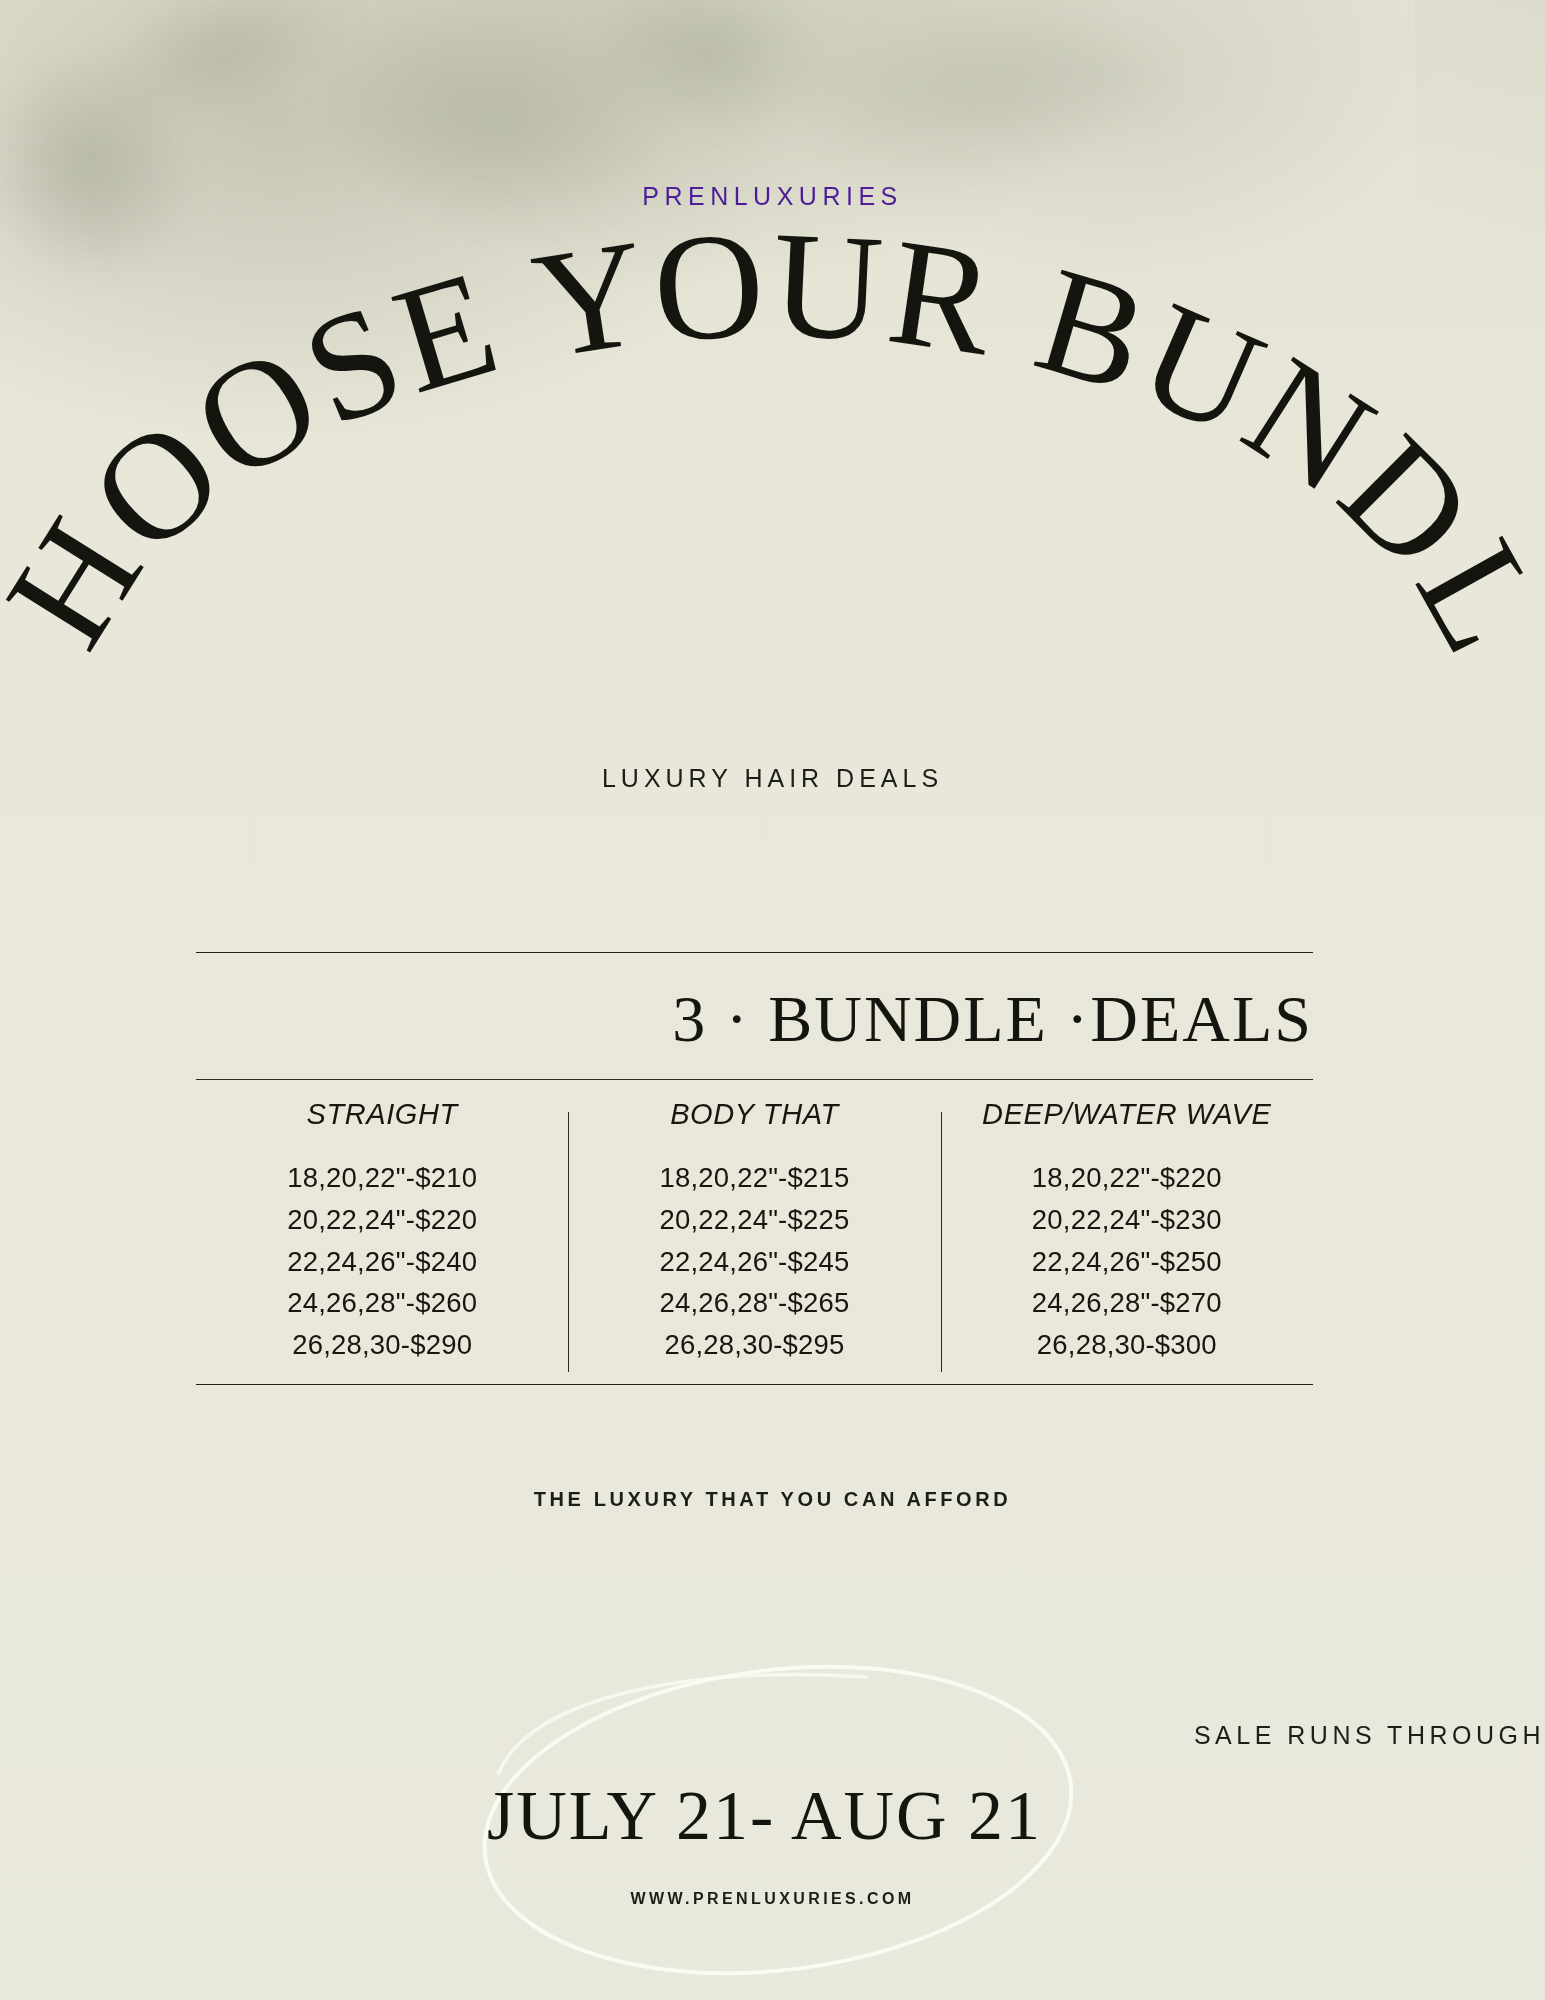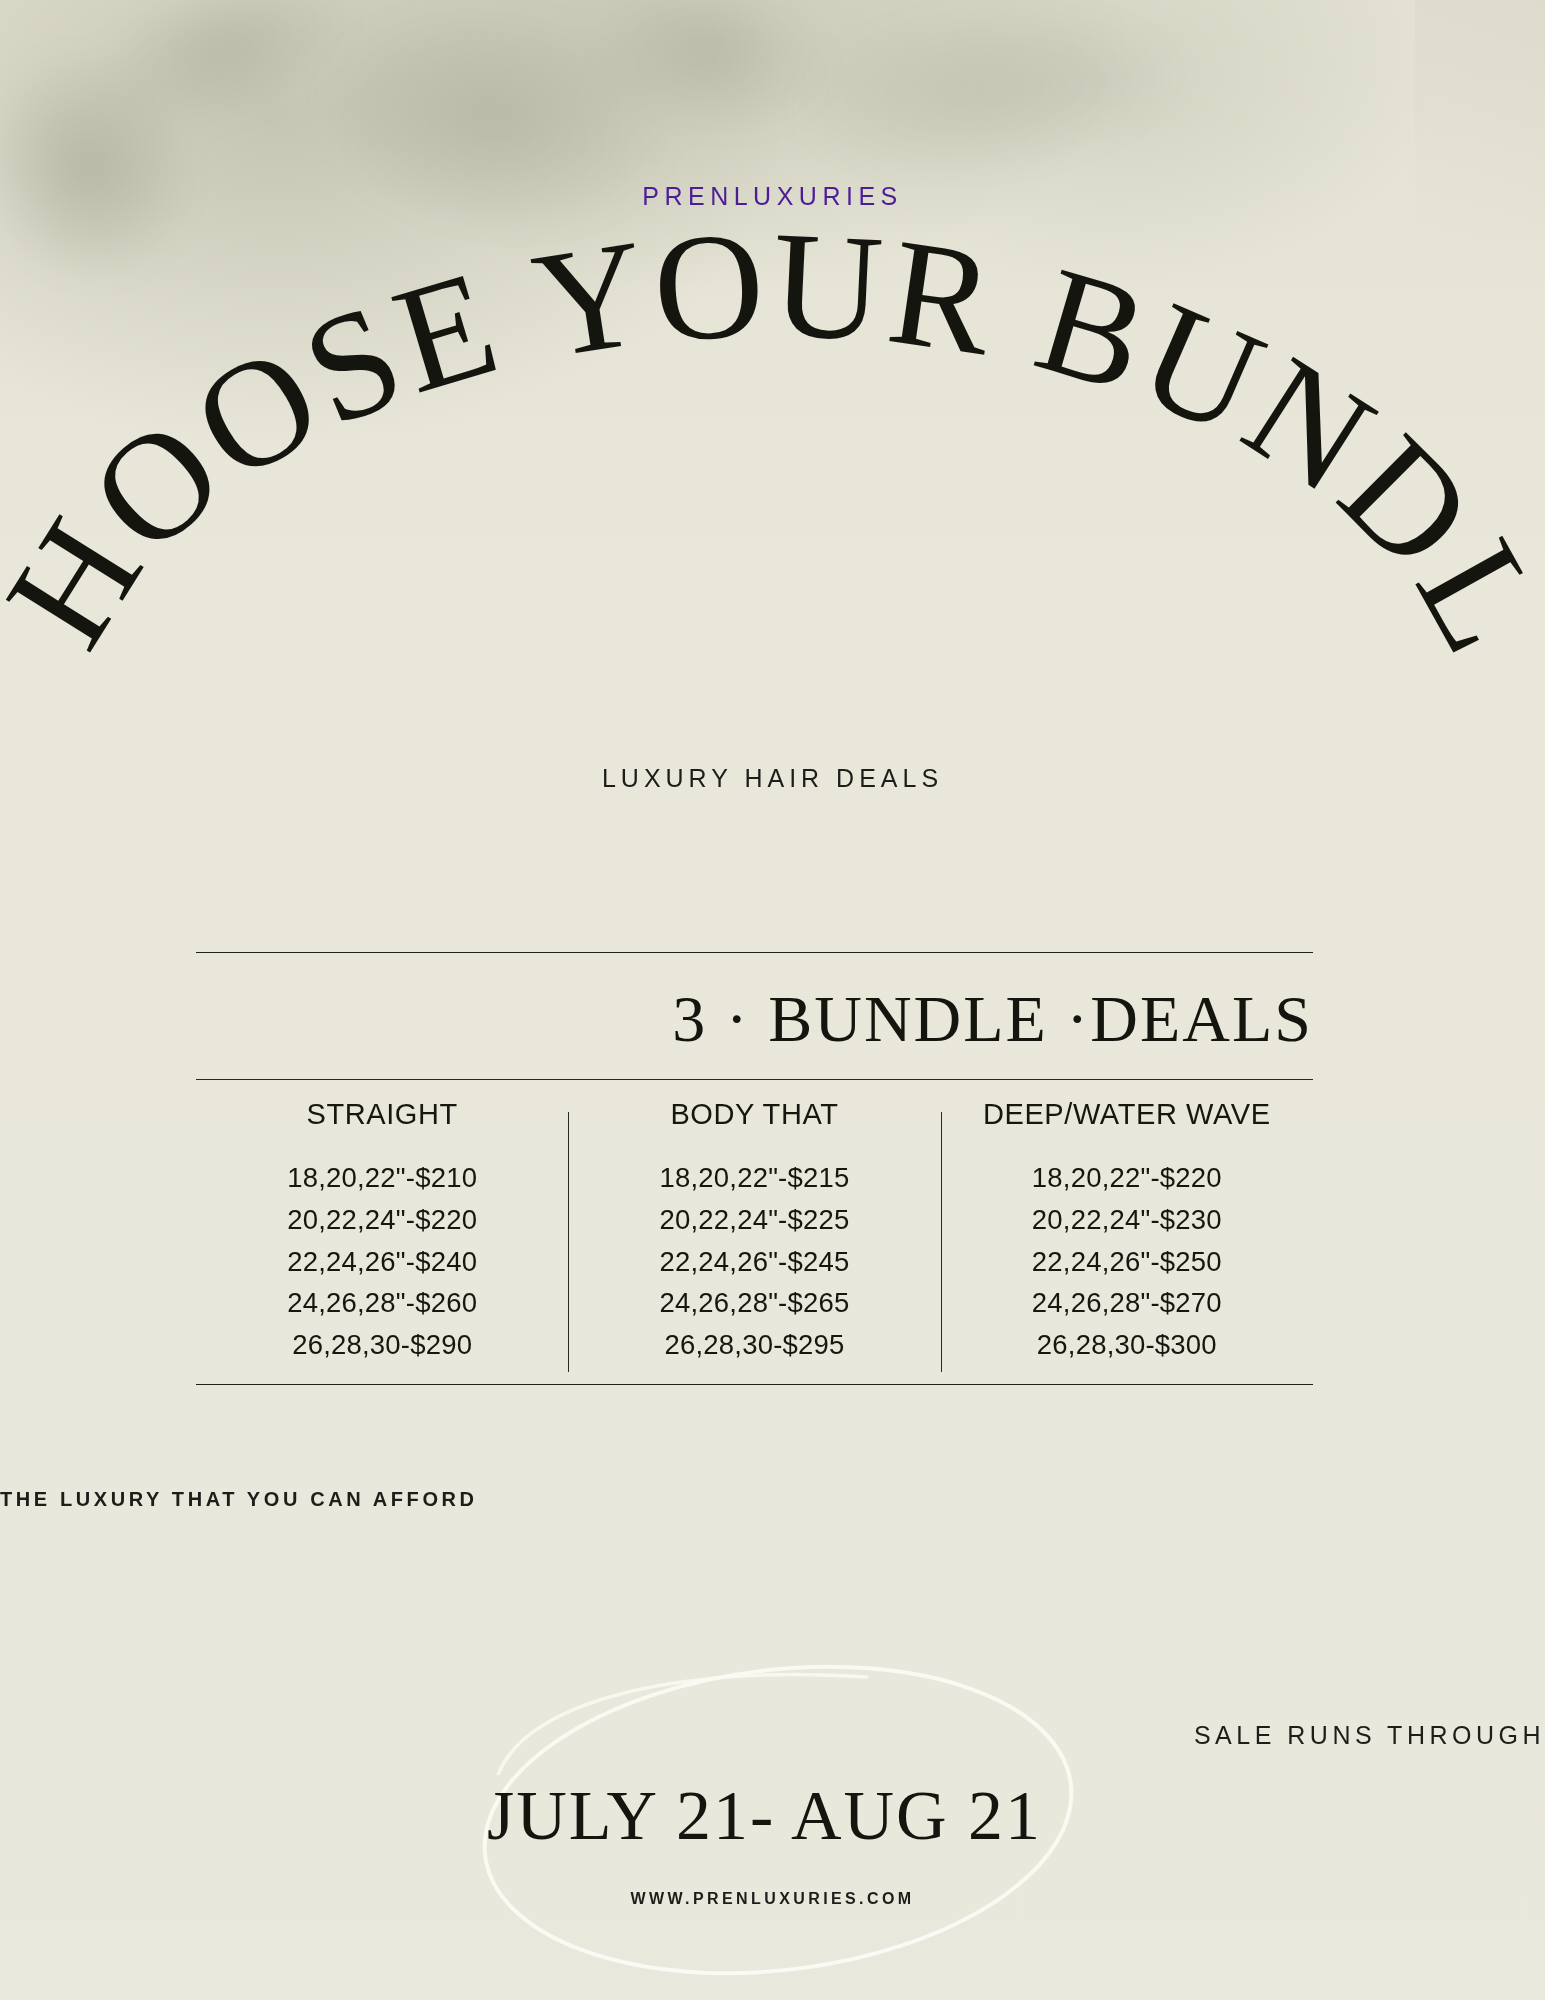--- a/index.html
+++ b/index.html
@@ -147,34 +147,35 @@
     top: 14px;
     bottom: -6px;
     width: 1px;
     background: #2a2a24;
   }
   .col-title {
     font-size: 29px;
     letter-spacing: 0.6px;
     margin-bottom: 26px;
     color: #17170f;
+    font-style: italic;
   }
   .col-line {
     font-size: 27.5px;
     line-height: 1.52;
     letter-spacing: 0.2px;
     color: #17170f;
     white-space: nowrap;
   }
 
   .tagline {
     position: absolute;
     left: 0; right: 0;
     top: 1488px;
-    text-align: left;
+    text-align: center;
     font-size: 20px;
     letter-spacing: 3.6px;
     font-weight: 700;
     color: #1d1d1a;
   }
 
   
   .footer {
     position: absolute;
     left: 0; right: 0;

